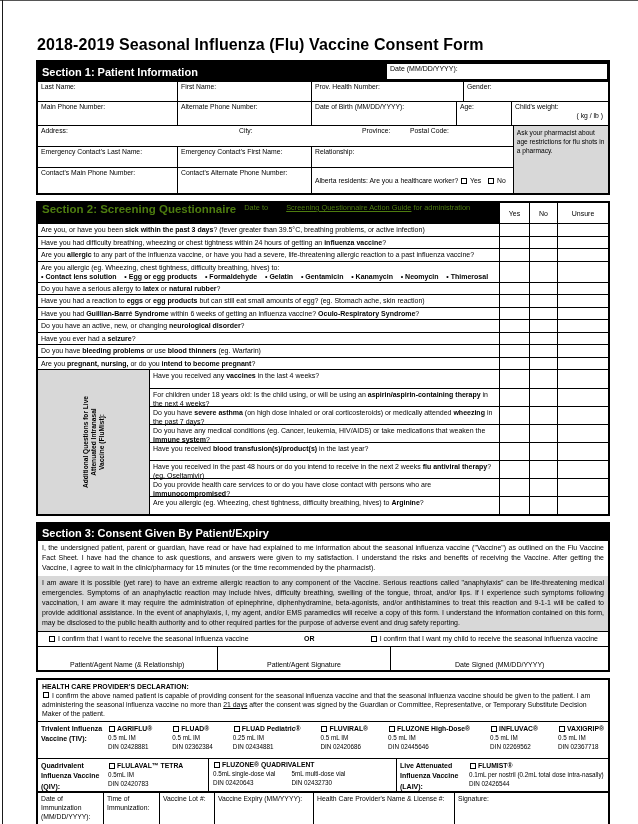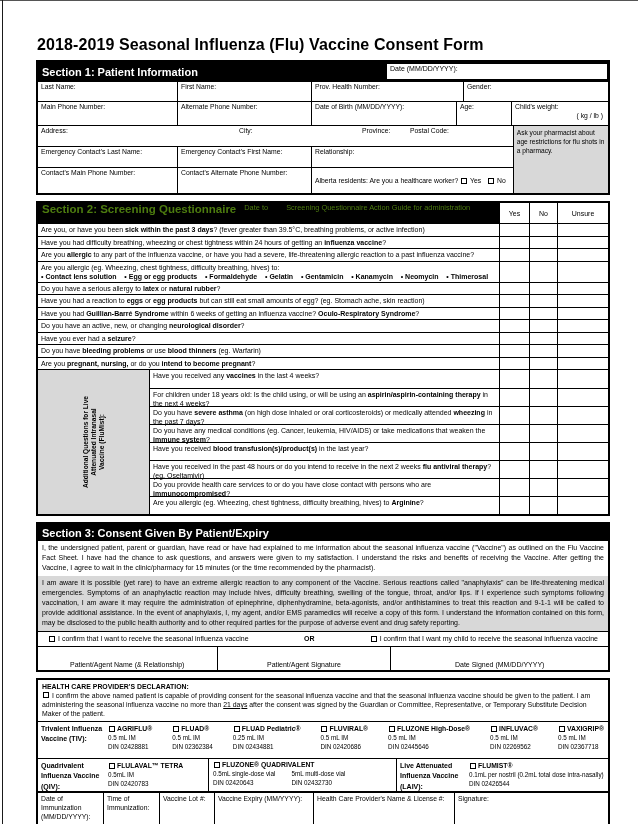--- a/index.html
+++ b/index.html
@@ -48,21 +48,21 @@
     vertical-align:-0.5px;margin:0 3px 0 1px;flex:none;}
 
   .optline{white-space:nowrap;}
   .opt{white-space:nowrap;margin-right:4px;}
 
   
   .s2-header{display:flex;height:20px;align-items:stretch;}
   .s2-bar{flex:1;background:#000;color:#4d7c0f;display:flex;}
   .s2-bar .htitle{font-size:11.5px;}
   .s2-sub{font-size:7.4px;margin-left:4px;white-space:nowrap;}
-  .u{padding-left:16px;}
+  .u{text-decoration:underline;padding-left:16px;}
   .ach{width:30px;border-left:1px solid #000;font-size:7px;display:flex;
     align-items:center;justify-content:center;background:#fff;color:#000;}
   .ach.c2{width:28px;}
   .ach.c3{width:51px;}
   .qrow{display:flex;border-top:1px solid #000;align-items:stretch;min-height:12.5px;}
   .qcell{flex:1;font-size:7px;line-height:1.32;padding:1px 3px;white-space:pre-line;}
   .ac{width:30px;border-left:1px solid #000;}
   .ac.c2{width:28px;}
   .ac.c3{width:51px;}
   .fm-block{display:flex;border-top:1px solid #000;align-items:stretch;}

